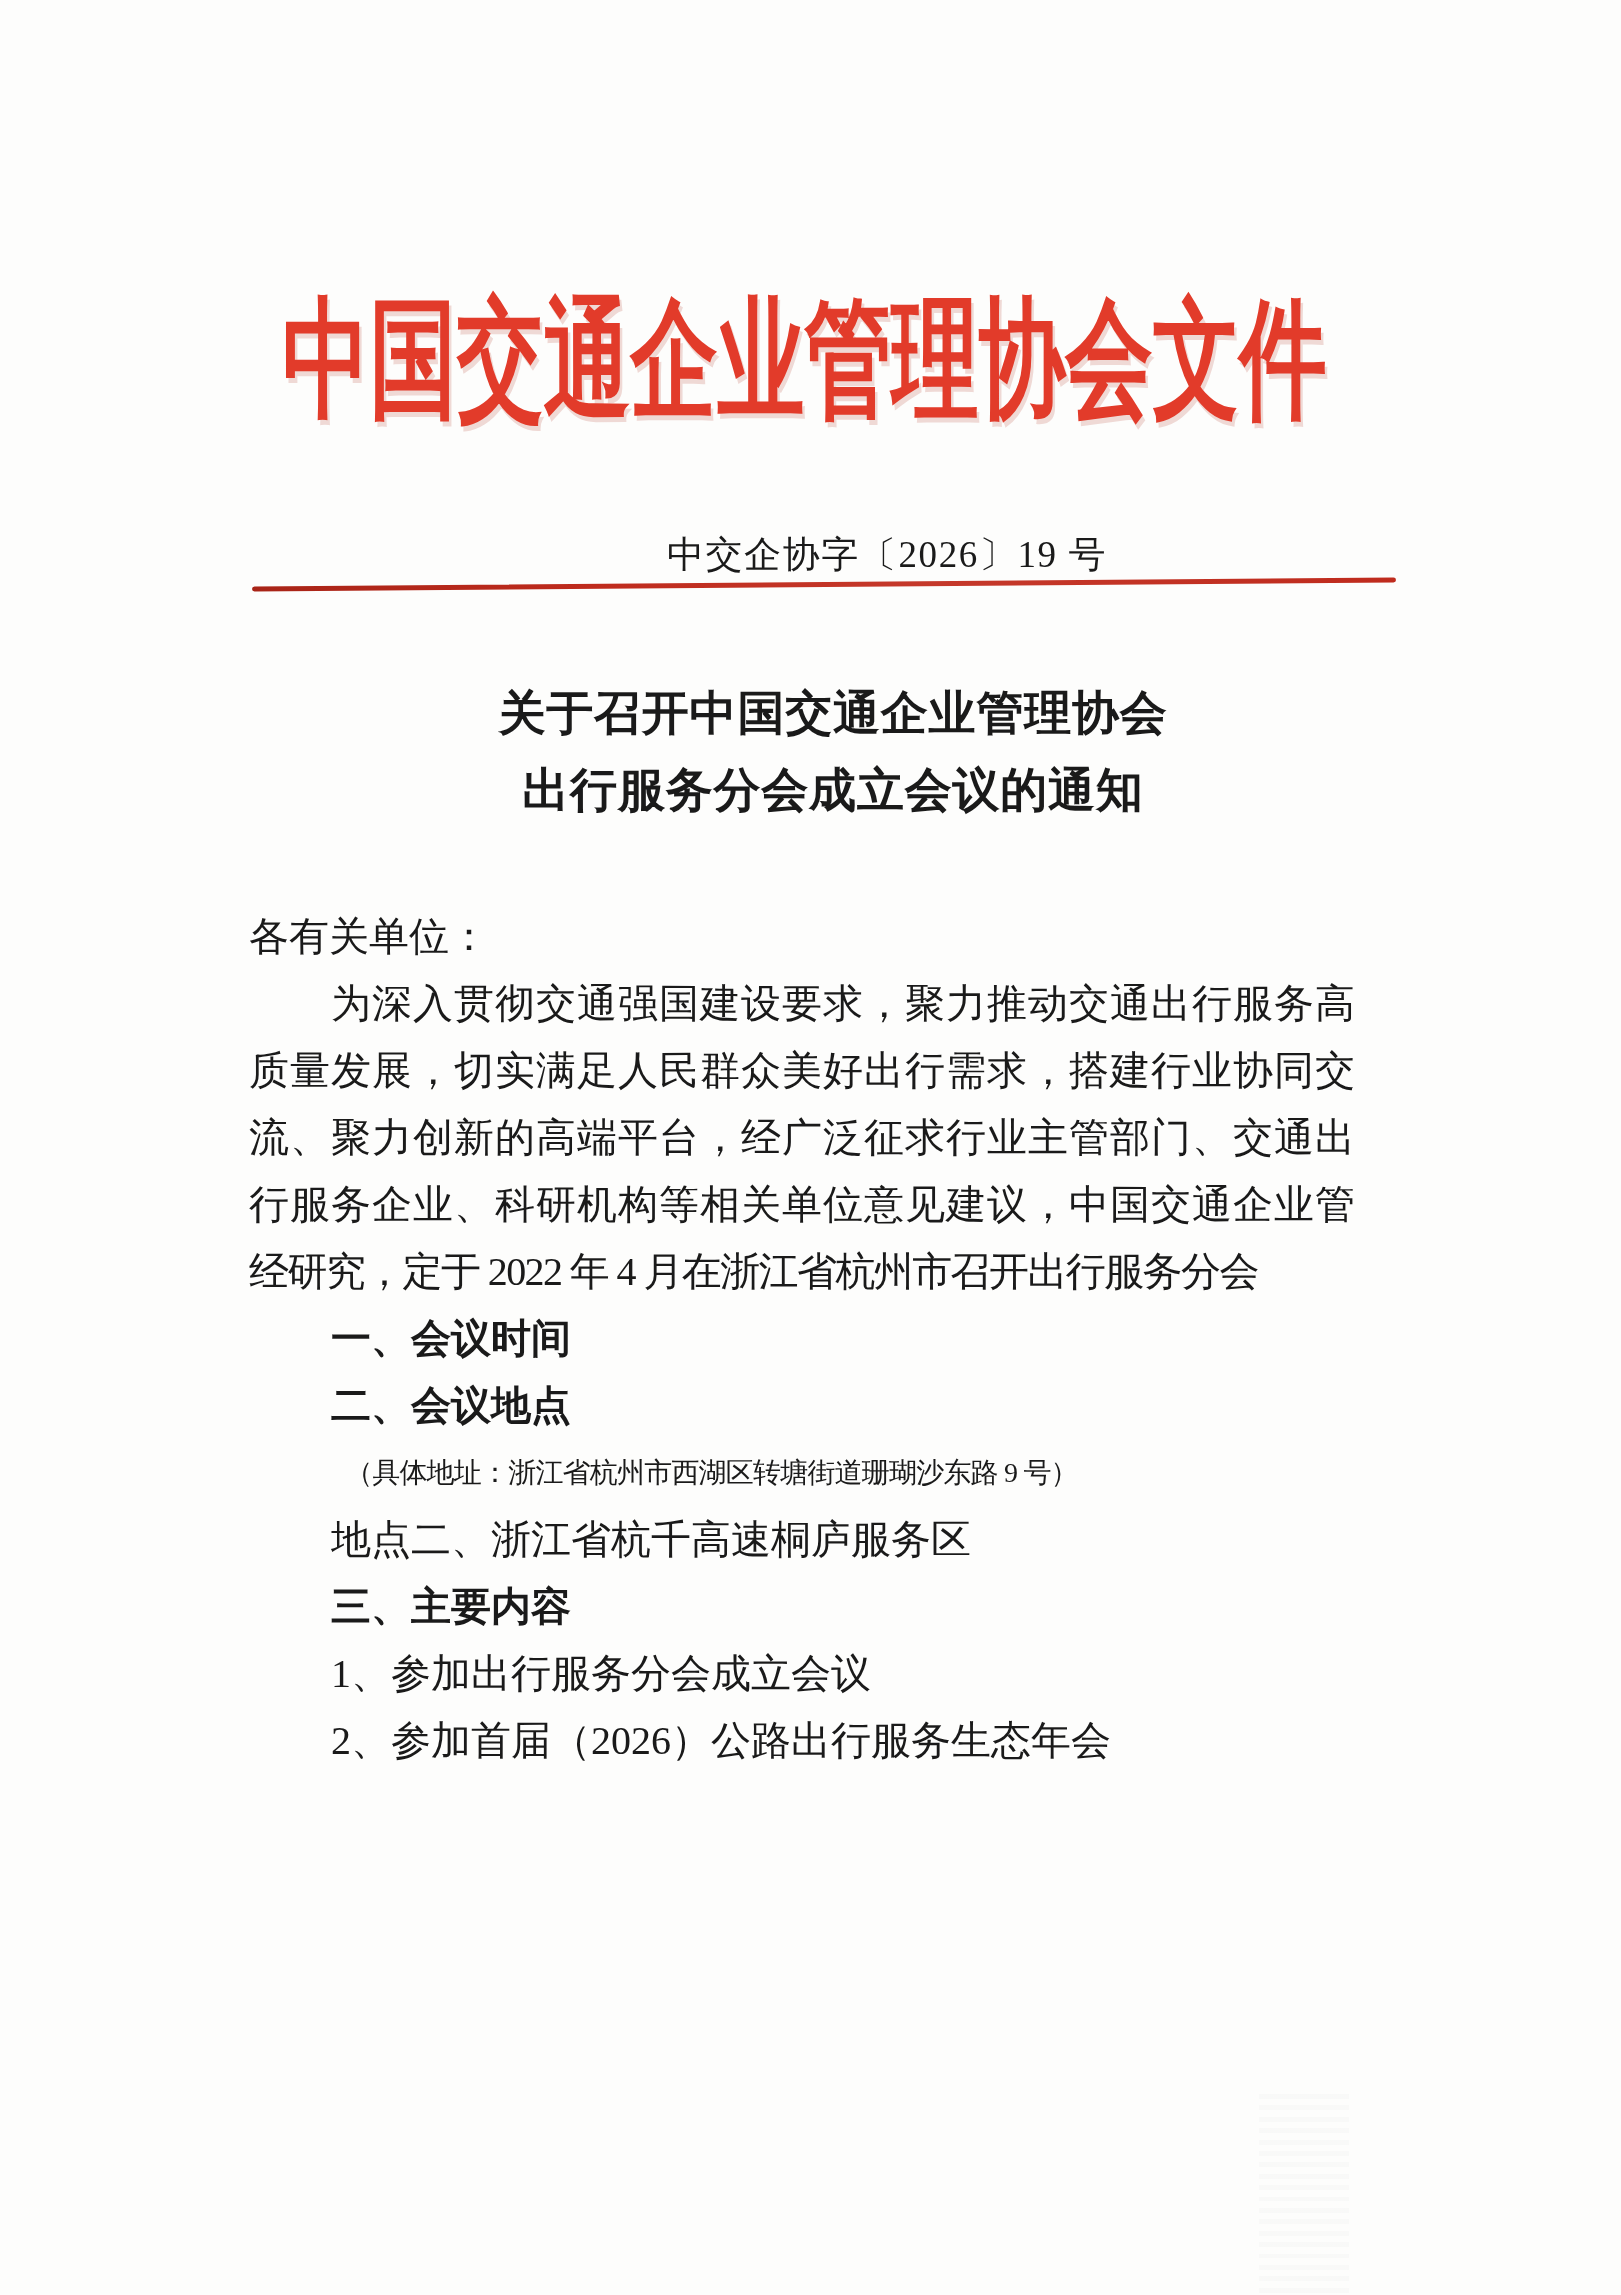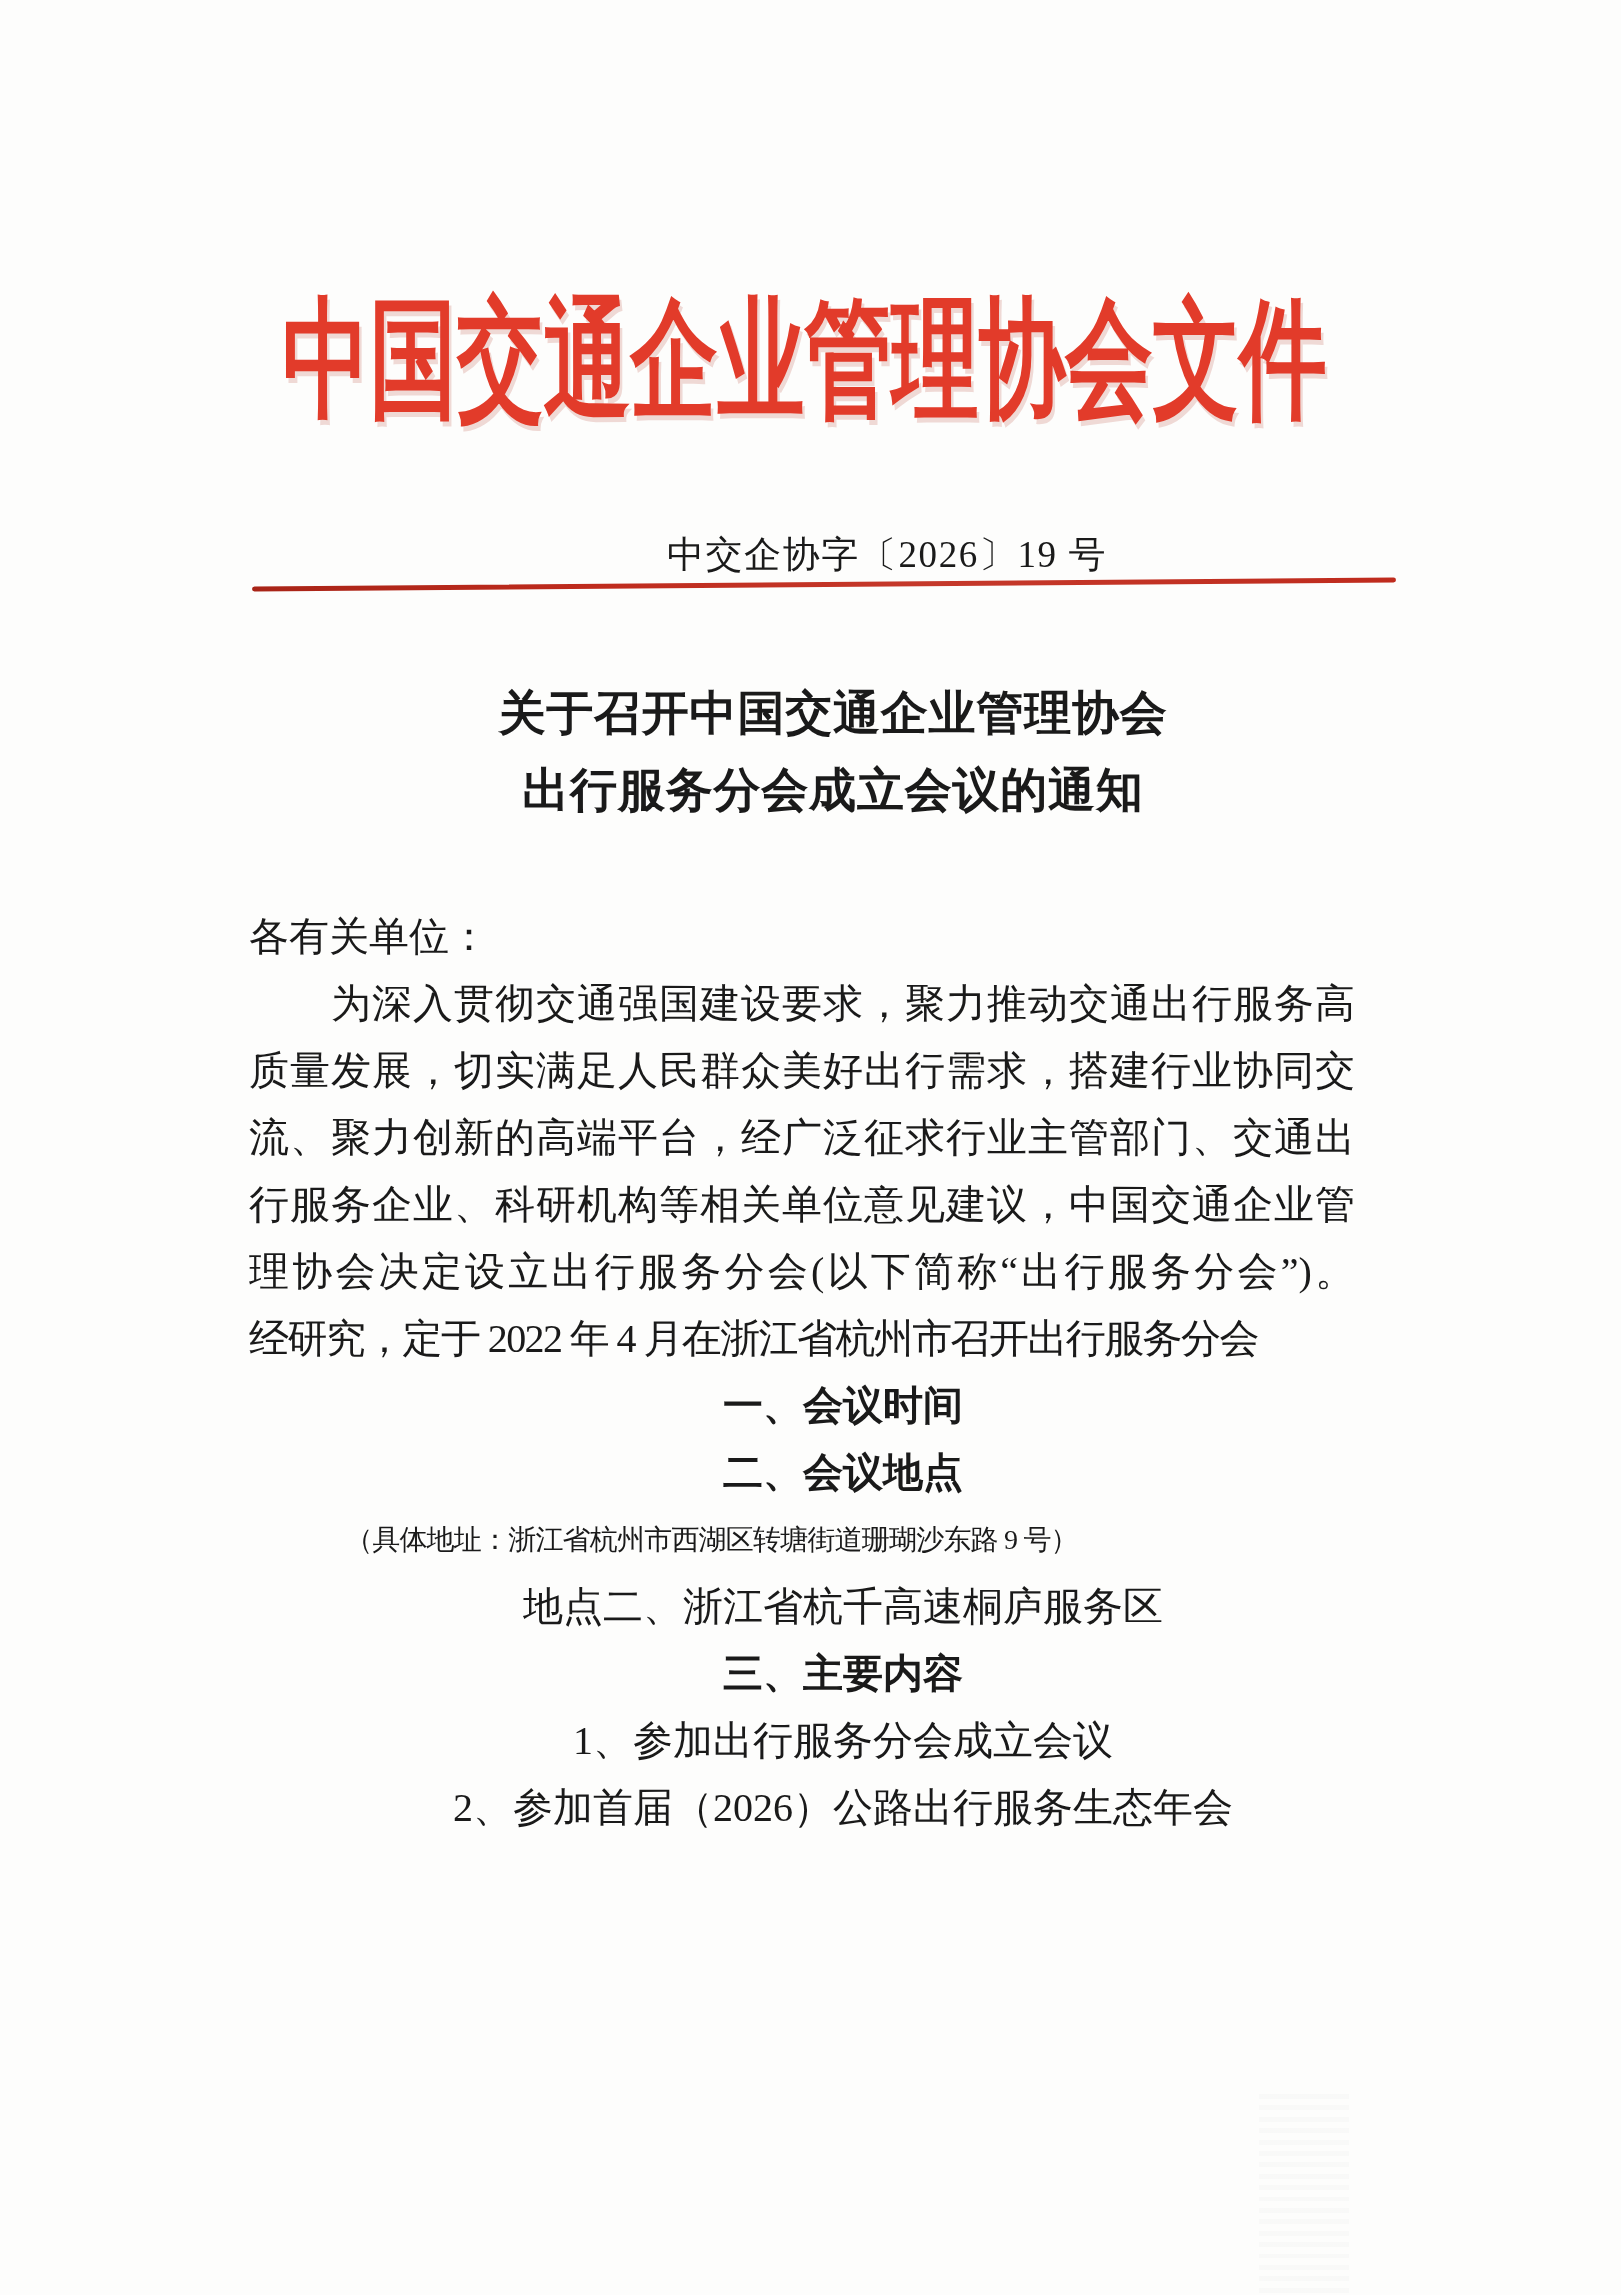--- a/index.html
+++ b/index.html
@@ -58,21 +58,21 @@
     white-space:nowrap;
   }
   .body-block{
     position:absolute;
     top:903px;left:249px;
     width:1106px;
     font-size:40px;line-height:67px;
   }
   .ln{min-height:67px;white-space:nowrap;}
   .ln.j{white-space:normal;text-align:justify;text-align-last:justify;overflow:hidden;max-height:67px;}
-  .ln.ind{padding-left:82px;text-align:center;}
+  .ln.ind{padding-left:82px;}
   .ln.hd{font-weight:bold;font-family:"Liberation Sans","DejaVu Sans",sans-serif;}
   .ln.tight{letter-spacing:-1.6px;}
   .ln.sm{font-size:28px;letter-spacing:-0.8px;padding-left:96px;}
   
   .scan-smudge{
     position:absolute;
     left:1259px;top:2094px;width:90px;height:204px;
     background:repeating-linear-gradient(180deg,rgba(180,185,185,0.06) 0 4.9px,rgba(255,255,255,0) 4.9px 11.4px);
     pointer-events:none;
   }
@@ -92,21 +92,20 @@
     <div>关于召开中国交通企业管理协会</div>
     <div>出行服务分会成立会议的通知</div>
   </div>
 
   <div class="body-block">
     <div class="ln">各有关单位：</div>
     <div class="ln j ind">为深入贯彻交通强国建设要求，聚力推动交通出行服务高</div>
     <div class="ln j">质量发展，切实满足人民群众美好出行需求，搭建行业协同交</div>
     <div class="ln j">流、聚力创新的高端平台，经广泛征求行业主管部门、交通出</div>
     <div class="ln j">行服务企业、科研机构等相关单位意见建议，中国交通企业管</div>
-    <div class="ln j">理协会决定设立出行服务分会(以下简称“出行服务分会”)。</div>
     <div class="ln tight">经研究，定于 2022 年 4 月在浙江省杭州市召开出行服务分会</div>
     <div class="ln ind hd">一、会议时间</div>
     <div class="ln ind hd">二、会议地点</div>
     <div class="ln sm">（具体地址：浙江省杭州市西湖区转塘街道珊瑚沙东路 9 号）</div>
     <div class="ln ind">地点二、浙江省杭千高速桐庐服务区</div>
     <div class="ln ind hd">三、主要内容</div>
     <div class="ln ind">1、参加出行服务分会成立会议</div>
     <div class="ln ind">2、参加首届（2026）公路出行服务生态年会</div>
   </div>
 

